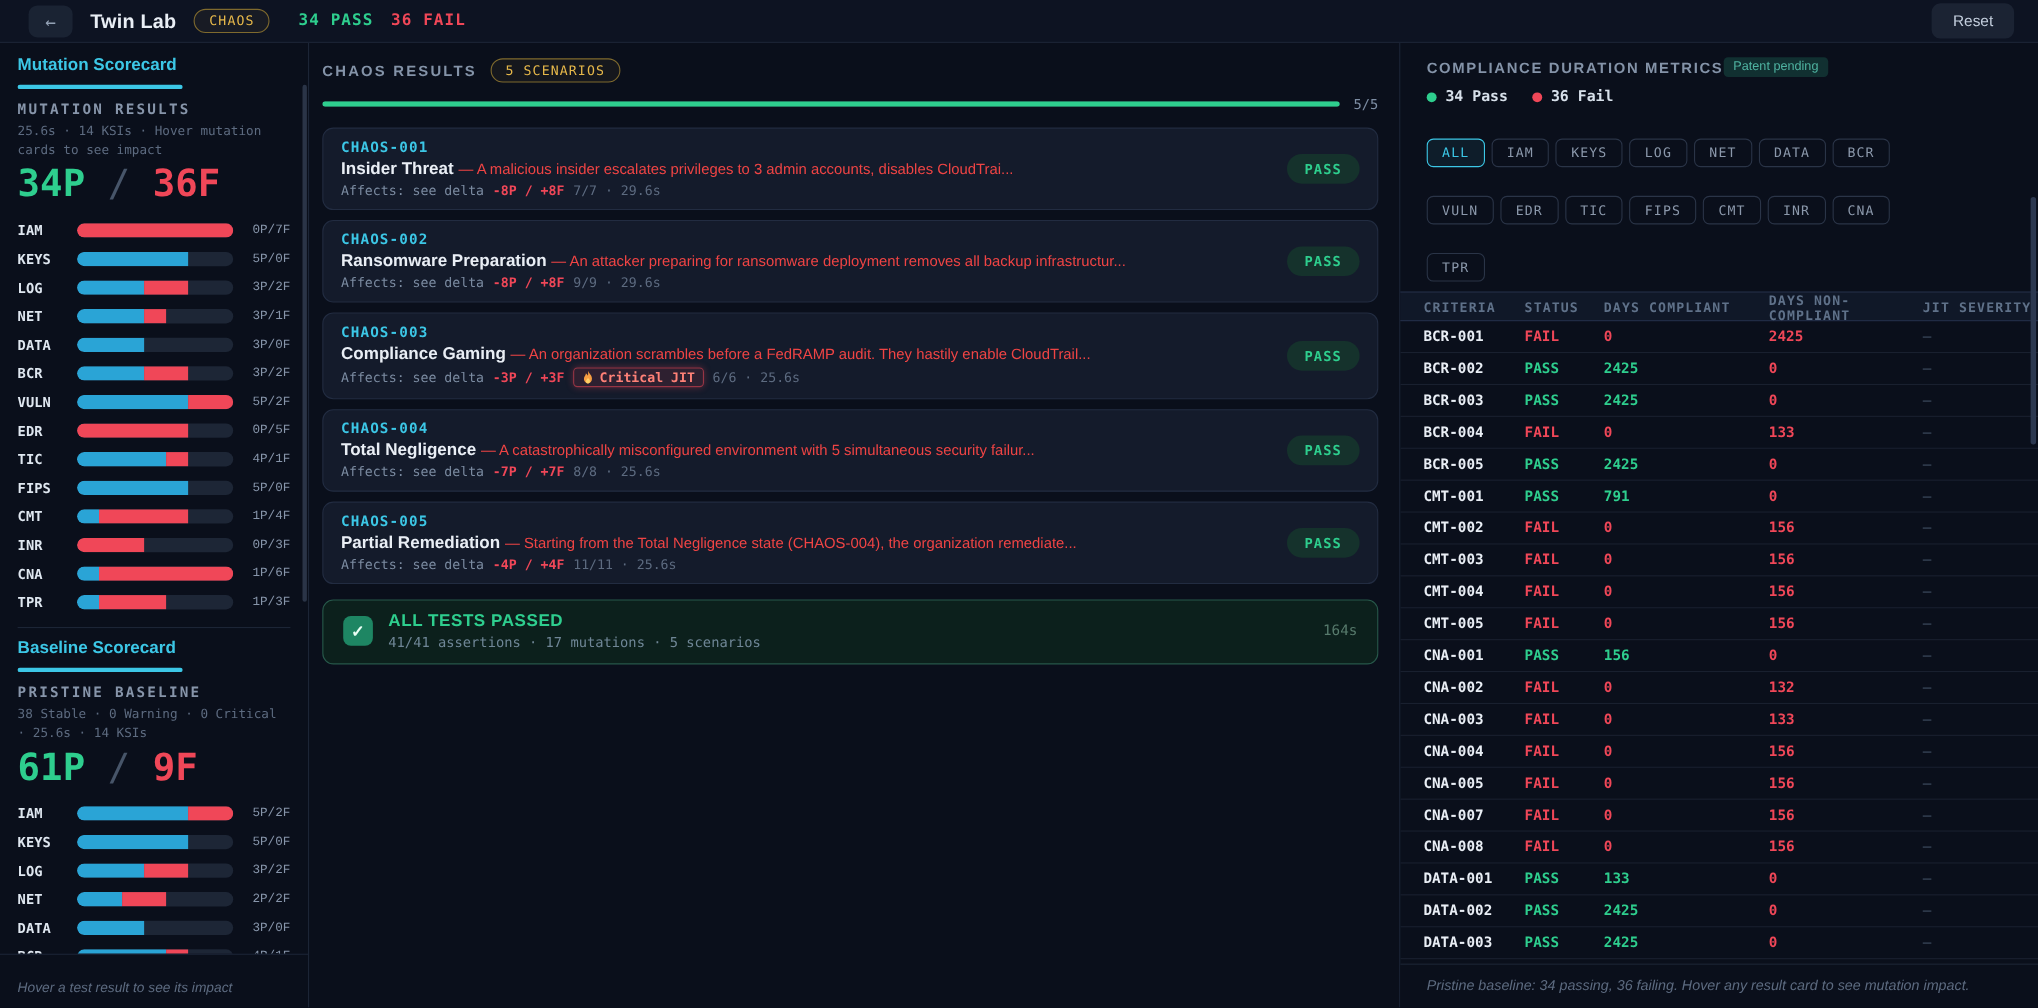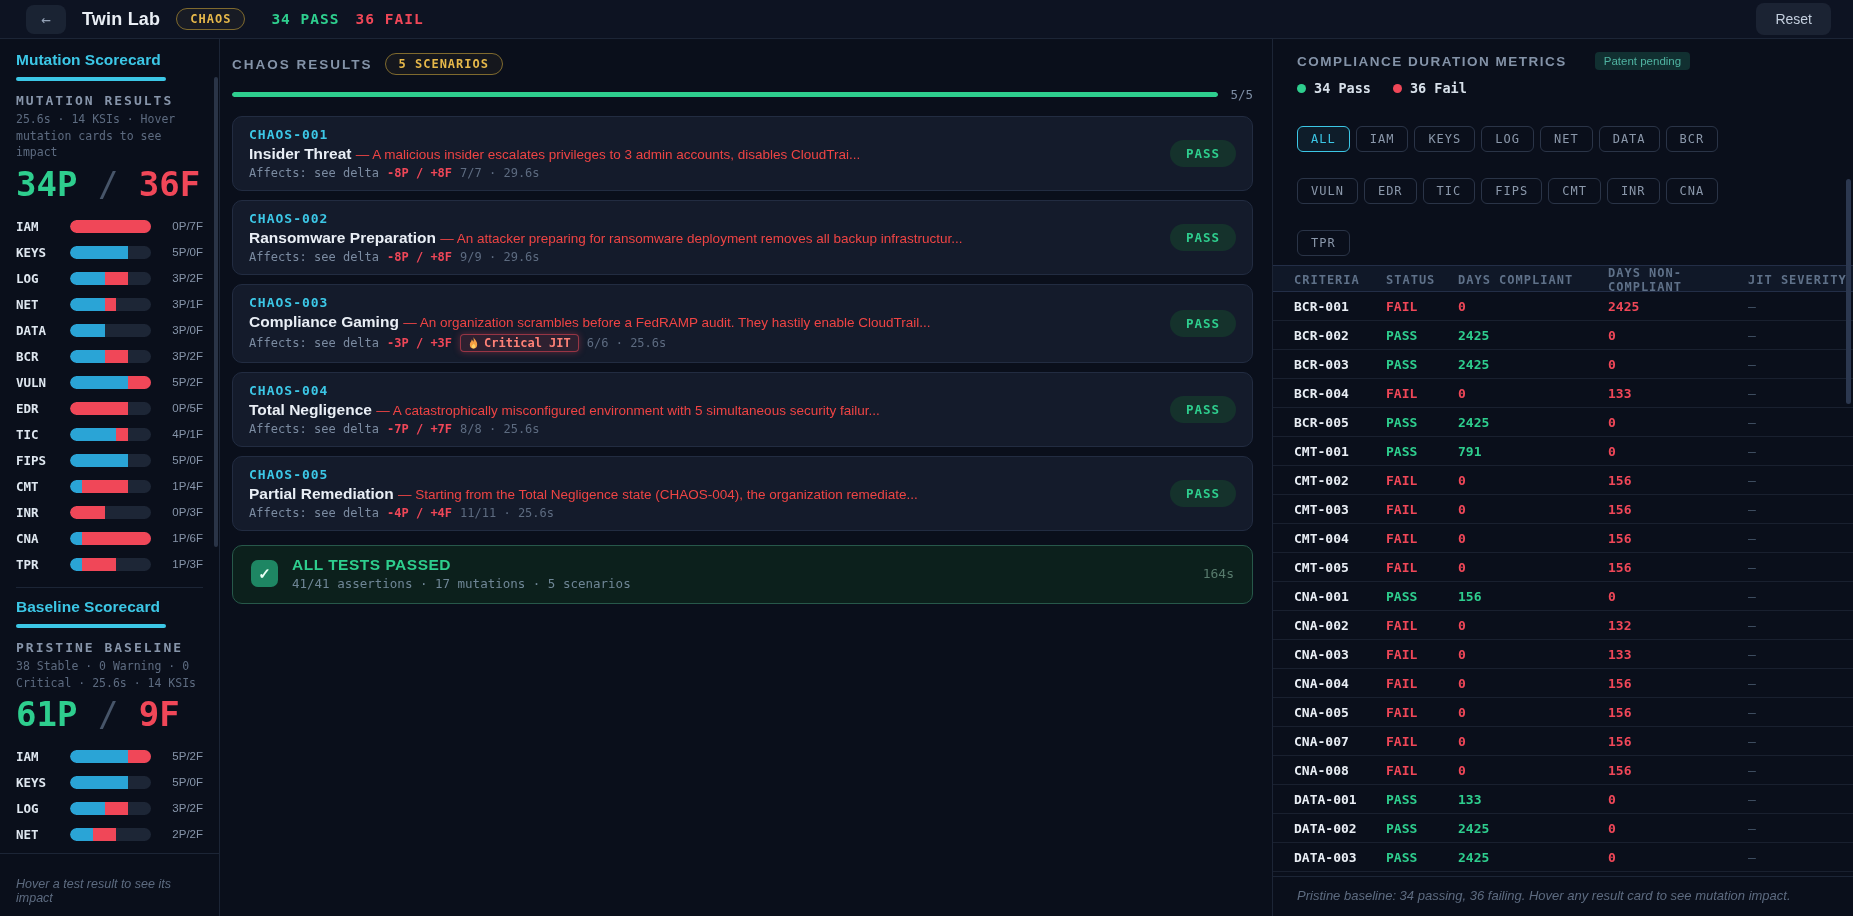--- a/index.html
+++ b/index.html
@@ -11,50 +11,50 @@
   html,body{width:1853px;height:916px;overflow:hidden;background:var(--bg);
     font-family:"Liberation Sans",sans-serif;color:var(--txt);}
   .mono{font-family:"DejaVu Sans Mono",monospace;}
 
   
   .topbar{height:39px;background:var(--bg2);border-bottom:1px solid var(--line);
     display:flex;align-items:center;padding:0 22px 0 26px;gap:16px;}
   .backbtn{width:40px;height:29px;border:none;border-radius:8px;background:#1a2333;color:#93a1b5;
     font-size:16px;display:flex;align-items:center;justify-content:center;cursor:pointer;}
   .apptitle{font-size:18px;font-weight:bold;letter-spacing:.2px;}
-  .badge-amber{font-family:"DejaVu Sans Mono",monospace;font-size:12px;font-weight:bold;color:var(--amber);
+  .badge-amber{font-family:"DejaVu Sans Mono",monospace;font-size:12px;font-weight:normal;color:var(--amber);
     border:1px solid var(--amberd);border-radius:999px;padding:3px 13px;letter-spacing:1px;background:rgba(230,184,74,.05);}
   .passfail{font-family:"DejaVu Sans Mono",monospace;font-size:14.5px;font-weight:bold;letter-spacing:1px;}
   .tp-pass{color:var(--green);margin-left:10px;}
   .tp-fail{color:var(--red);}
   .resetbtn{margin-left:auto;background:#1b2333;border:none;border-radius:8px;color:#c3cedd;
     font-size:14px;padding:8px 19px;font-family:"Liberation Sans",sans-serif;cursor:pointer;}
 
   
   .main{display:flex;height:877px;}
-  .sidebar{width:220px;border-right:1px solid var(--line);position:relative;overflow:hidden;flex:none;}
+  .sidebar{width:281px;border-right:1px solid var(--line);position:relative;overflow:hidden;flex:none;}
   .side-inner{padding:12px 16px 0 16px;}
   .midcol{flex:1;padding:14px 19px 0 12px;min-width:0;}
   .rightpanel{width:581px;flex:none;border-left:1px solid var(--line);display:flex;flex-direction:column;
     padding-top:12px;position:relative;}
 
   
   .sec-head{color:var(--cyan);font-size:15.5px;font-weight:bold;}
   .sec-underline{height:4px;width:150px;background:var(--cyan);border-radius:2px;margin:8px 0 12px;}
   .sec-sub{font-family:"DejaVu Sans Mono",monospace;font-size:13px;font-weight:bold;color:var(--mut);letter-spacing:2px;}
   .sec-meta{font-family:"DejaVu Sans Mono",monospace;font-size:11.5px;color:var(--dim);line-height:1.45;margin:3px 0 3px;}
   .bigscore{font-family:"DejaVu Sans Mono",monospace;font-size:34px;font-weight:bold;margin-bottom:9px;}
   .bigscore .bp{color:var(--green);} .bigscore .bs{color:#475569;font-weight:normal;} .bigscore .bf{color:var(--red);}
   .score-row{display:flex;align-items:center;height:26px;gap:8px;}
   .sr-label{width:46px;font-family:"DejaVu Sans Mono",monospace;font-size:12.5px;font-weight:bold;color:#dfe7f0;}
   .sr-track{flex:1;height:13px;background:#1d2636;border-radius:7px;overflow:hidden;display:flex;}
   .seg{height:100%;display:block;}
   .seg.pass{background:#2aa4d6;border-radius:7px 0 0 7px;}
   .seg.fail{background:var(--red);}
-  .sr-value{width:44px;text-align:right;font-family:Liberation Sans, sans-serif;font-size:11.5px;color:var(--mut);}
+  .sr-value{width:44px;text-align:right;font-family:Liberation Mono, monospace;font-size:11.5px;color:var(--mut);}
   .side-divider{border:none;border-top:1px solid var(--line);margin:10px 0;}
   .side-footer{position:absolute;left:0;right:0;bottom:0;background:var(--bg);border-top:1px solid var(--line);
     padding:23px 16px 11px;font-style:italic;font-size:12.5px;color:var(--dim);}
   .side-scrollthumb{position:absolute;right:1px;top:38px;width:4px;height:470px;background:#2a3447;border-radius:2px;}
 
   
   .mid-head{display:flex;align-items:center;gap:12px;margin-bottom:12px;}
   .mid-title{color:#8493a8;font-size:13.5px;font-weight:bold;letter-spacing:2px;}
   .progress-row{display:flex;align-items:center;gap:12px;margin-bottom:14px;}
   .progress-track{flex:1;height:5px;border-radius:3px;background:#1d2636;overflow:hidden;}
@@ -79,21 +79,21 @@
   .banner{margin-top:14px;border:1px solid #27584a;background:#0c201c;border-radius:10px;
     padding:10px 18px 12px;display:flex;align-items:center;gap:14px;}
   .banner-check{width:27px;height:27px;border-radius:7px;background:#1e8663;color:#eafff5;
     display:flex;align-items:center;justify-content:center;font-size:15px;font-weight:bold;flex:none;}
   .banner-title{color:var(--green);font-size:15.5px;font-weight:bold;letter-spacing:.5px;}
   .banner-sub{font-family:"DejaVu Sans Mono",monospace;font-size:12.5px;color:#6f8696;margin-top:2px;}
   .banner-time{margin-left:auto;font-family:"DejaVu Sans Mono",monospace;font-size:13px;color:#577a6c;}
 
   
   .rp-pad{padding:0 24px;}
-  .rp-head{display:flex;align-items:center;gap:28px;height:20px;margin-bottom:8px;}
+  .rp-head{display:flex;align-items:center;gap:0;height:20px;margin-bottom:8px;}
   .rp-title{color:#8493a8;font-size:13.5px;font-weight:bold;letter-spacing:1.5px;}
   .patent-badge{background:#113031;color:#4fb3a1;font-size:11.5px;border-radius:4px;padding:3px 9px;}
   .legend{display:flex;align-items:center;gap:22px;height:18px;margin-bottom:9px;}
   .legend-item{display:flex;align-items:center;gap:8px;font-family:"DejaVu Sans Mono",monospace;
     font-size:13.5px;color:#d7e0ea;font-weight:bold;}
   .dot{width:9px;height:9px;border-radius:50%;display:inline-block;}
   .chips{display:flex;flex-wrap:wrap;gap:6px;margin-bottom:9px;width:520px;}
   .chip{background:transparent;border:1px solid #2a3447;border-radius:6px;color:#8b98ab;cursor:pointer;
     font-family:"DejaVu Sans Mono",monospace;font-size:12px;font-weight:normal;padding:5px 13px;letter-spacing:1px;margin-top:20px;}
   .chip.active{color:var(--cyan);border-color:var(--cyan);background:rgba(60,199,230,.08);}

